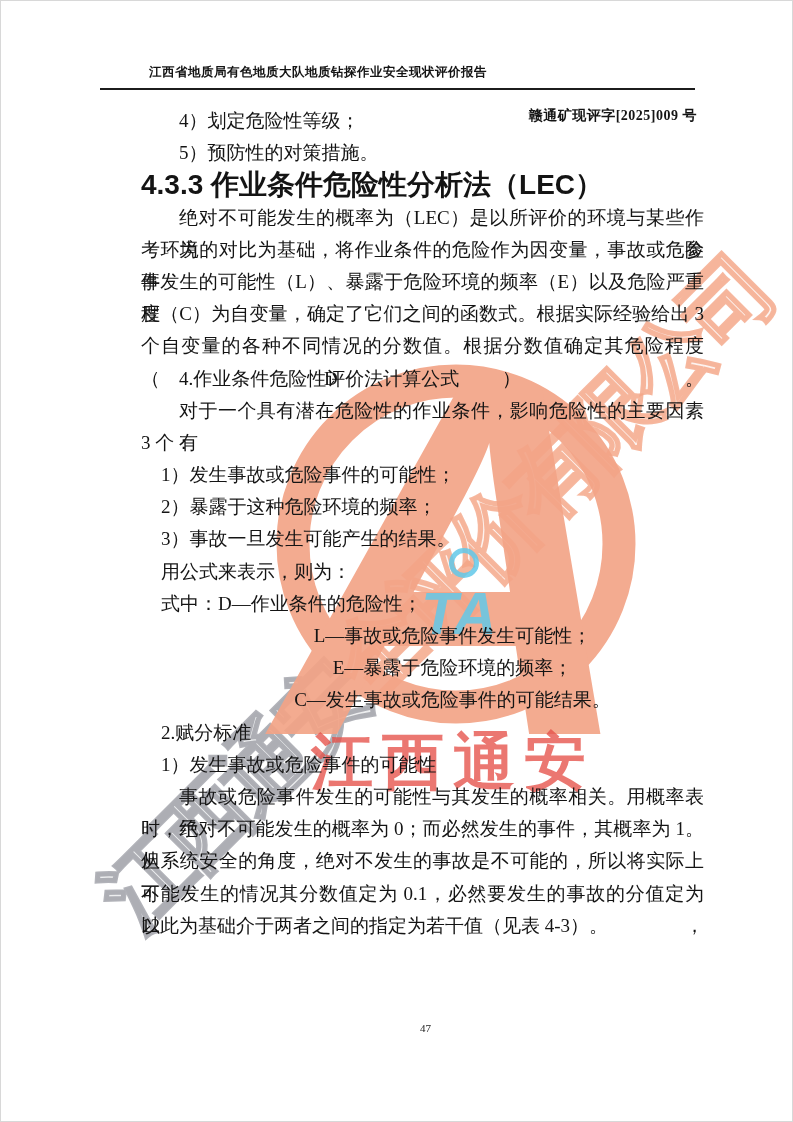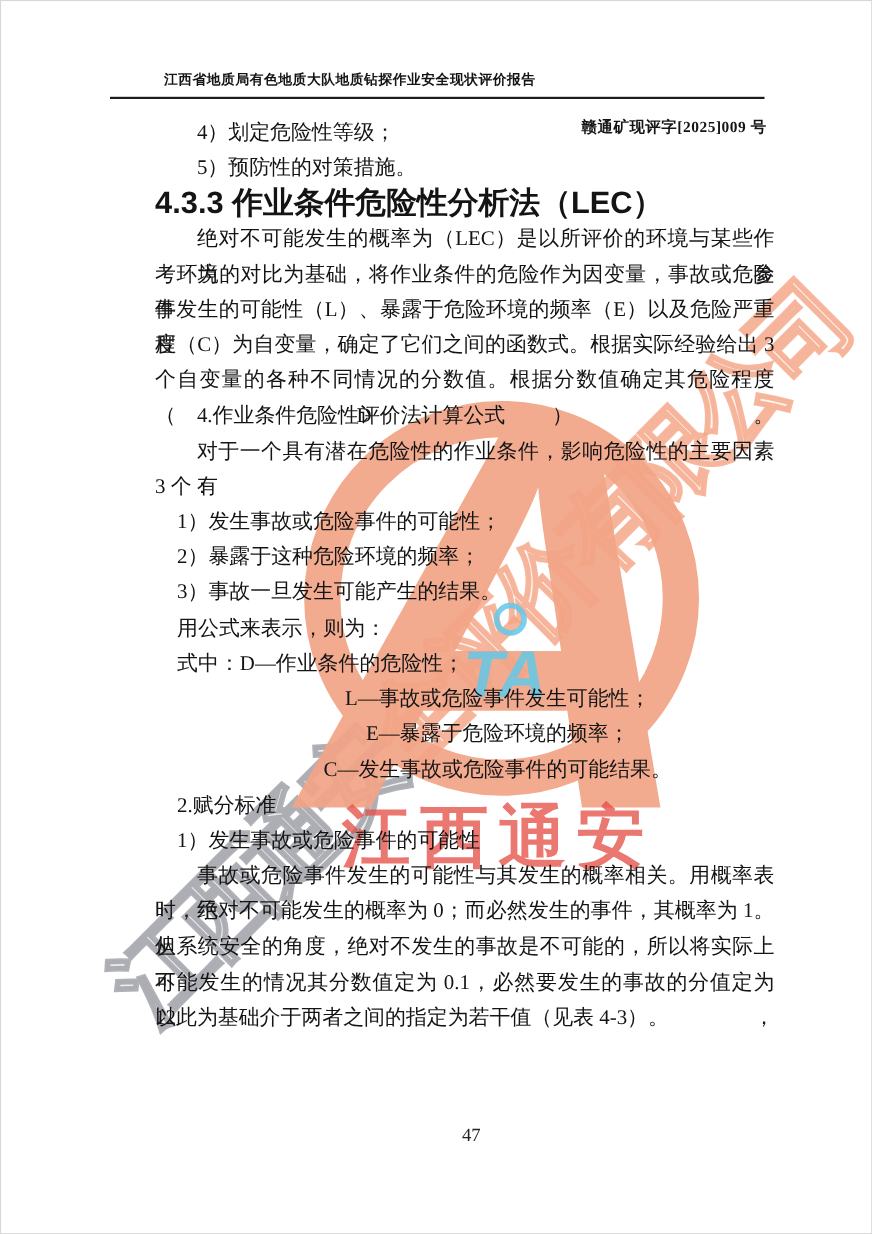--- a/index.html
+++ b/index.html
@@ -38,21 +38,21 @@
   }
   
   .content{position:absolute;left:140px;top:104px;width:563px;z-index:1;}
   .ln{height:32.2px;line-height:32.2px;font-size:19px;white-space:nowrap;}
   .just{white-space:normal;text-align:justify;text-align-last:justify;}
   .ind1{padding-left:20px;}
   .ind2{padding-left:38px;}
   .ind3{padding-left:60px;text-align:center;}
   .heading{font-family:"Liberation Sans","DejaVu Sans",sans-serif;font-weight:bold;font-size:28px;}
   
-  .footer{position:absolute;left:419px;top:1021px;font-size:17px;color:#222;z-index:1;}
+  .footer{position:absolute;left:419px;top:1021px;font-size:11px;color:#222;z-index:1;}
 </style>
 </head>
 <body>
 
 <div class="page">
 
   <div class="wm-layer">
     <div class="wm-diag"><span class="wm-gray">江西通安</span><span class="wm-peach">全评价有限公司</span></div>
 
     <svg class="wm-logo" viewBox="0 0 400 420" xmlns="http://www.w3.org/2000/svg">

